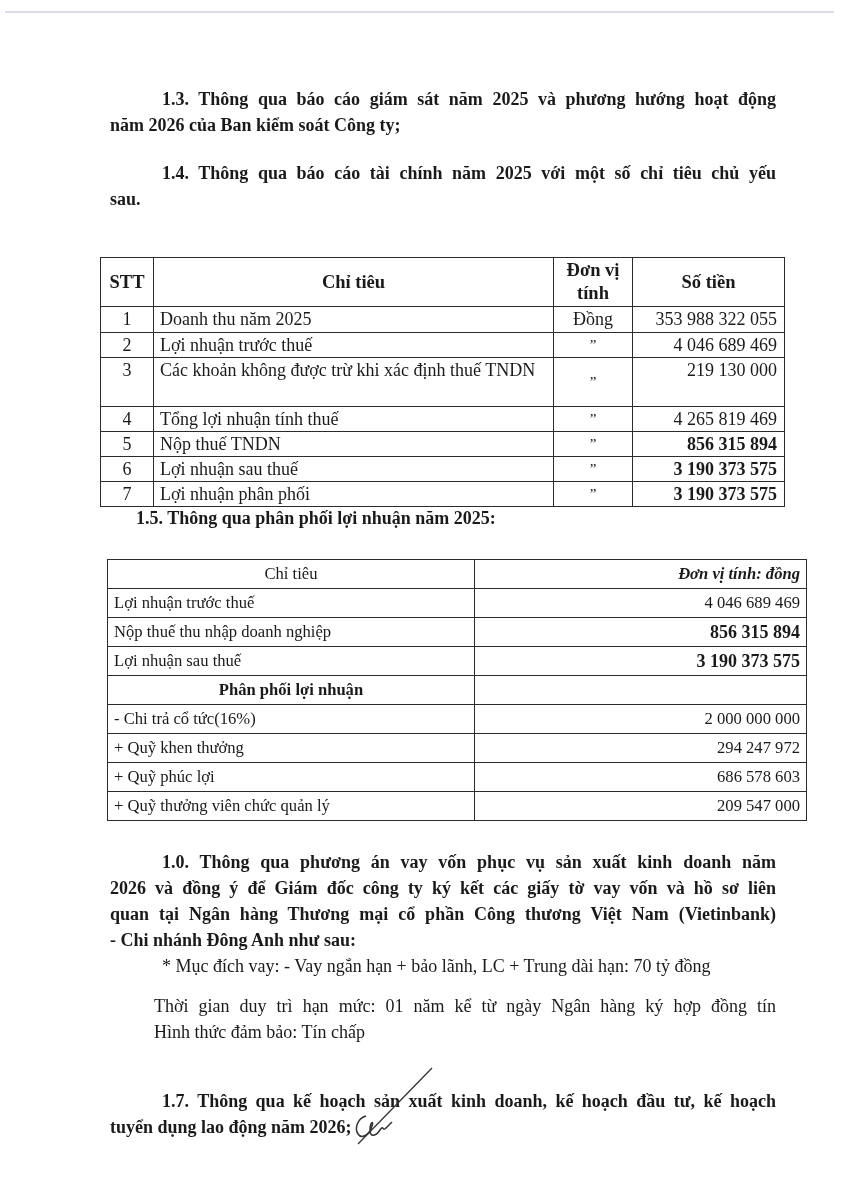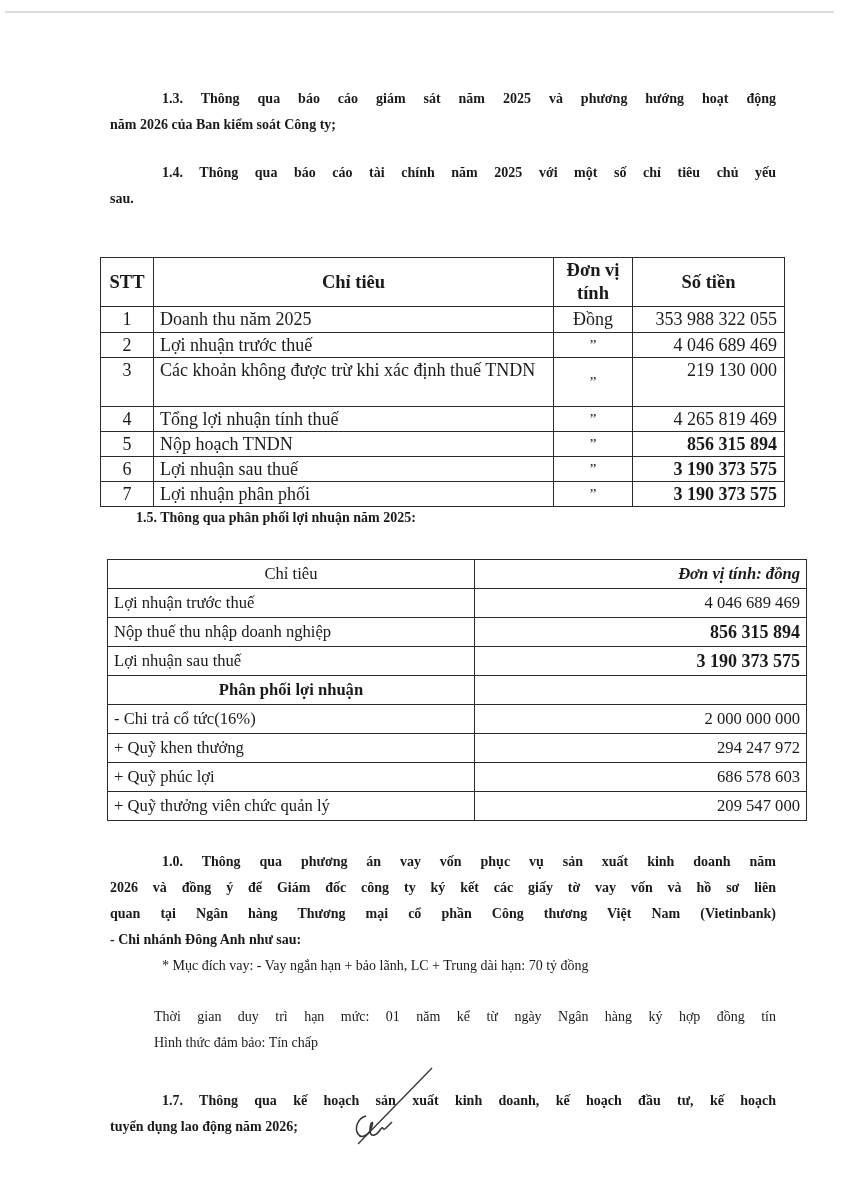--- a/index.html
+++ b/index.html
@@ -1,21 +1,21 @@
 <!DOCTYPE html>
 <html><head>
   <meta charset="utf-8">
   <style>
     html, body { margin: 0; padding: 0; }
     body {
       width: 849px; height: 1200px; background: #ffffff; position: relative; overflow: hidden;
       font-family: "Liberation Serif", "DejaVu Serif", serif; color: #1a1a1a;
     }
     .topline { position: absolute; left: 5px; right: 15px; top: 11px; height: 2px; background: #d9dde3; }
-    .para { position: absolute; font-size: 14px; line-height: 26px; text-align: justify; }
+    .para { position: absolute; font-size: 18px; line-height: 26px; text-align: justify; }
     .bold { font-weight: bold; }
     .justify-last::after { content: ""; display: inline-block; width: 100%; }
 
     table { border-collapse: collapse; position: absolute; table-layout: fixed; margin-top: 28px; }
     td, th { border: 1px solid #2b2b2b; padding: 0 6px; font-size: 18px; vertical-align: middle; }
 
     #t1 { left: 100px; top: 229px; width: 684px; }
     #t1 th { font-weight: bold; font-size: 18.5px; line-height: 23px; }
     #t1 td.c { text-align: center; }
     #t1 td.r { text-align: right; padding-right: 7px; }
@@ -85,21 +85,21 @@
         <td class="r top">219 130 000</td>
       </tr>
       <tr style="height: 25px;">
         <td class="c">4</td>
         <td class="l">Tổng lợi nhuận tính thuế</td>
         <td class="c quote">”</td>
         <td class="r">4 265 819 469</td>
       </tr>
       <tr style="height: 25px;">
         <td class="c">5</td>
-        <td class="l">Nộp hoạch TNDN</td>
+        <td class="l">Nộp thuế TNDN</td>
         <td class="c quote">”</td>
         <td class="r b">856 315 894</td>
       </tr>
       <tr style="height: 25px;">
         <td class="c">6</td>
         <td class="l">Lợi nhuận sau thuế</td>
         <td class="c quote">”</td>
         <td class="r b">3 190 373 575</td>
       </tr>
       <tr style="height: 25px;">
@@ -162,21 +162,21 @@
 
 <div class="para" style="left:110px; top:849px; width:666px;">
   <div class="bold justify-last" style="text-indent:52px; height:26px;">1.0. Thông qua phương án vay vốn phục vụ sản xuất kinh doanh năm</div>
   <div class="bold justify-last" style="height:26px;">2026 và đồng ý để Giám đốc công ty ký kết các giấy tờ vay vốn và hồ sơ liên</div>
   <div class="bold justify-last" style="height:26px;">quan tại Ngân hàng Thương mại cổ phần Công thương Việt Nam (Vietinbank)</div>
   <div class="bold">- Chi nhánh Đông Anh như sau:</div>
   <div style="padding-left:52px; text-align:left;">*  Mục đích vay: - Vay ngắn hạn + bảo lãnh, LC + Trung dài hạn: 70 tỷ đồng</div>
 </div>
 
 <div class="para" style="left:110px; top:993px; width:666px;">
-  <div class="justify-last" style="text-indent:44px; height:26px;margin-top:11px;">Thời gian duy trì hạn mức: 01 năm kể từ ngày Ngân hàng ký hợp đồng tín</div>
+  <div class="justify-last" style="text-indent:44px; height:26px;">Thời gian duy trì hạn mức: 01 năm kể từ ngày Ngân hàng ký hợp đồng tín</div>
   <div style="padding-left:44px;">Hình thức đảm bảo: Tín chấp</div>
 </div>
 
 <div class="para bold" style="left:110px; top:1088px; width:666px;">
   <div class="justify-last" style="text-indent:52px; height:26px;">1.7. Thông qua kế hoạch sản xuất kinh doanh, kế hoạch đầu tư, kế hoạch</div>
   <div>tuyển dụng lao động năm 2026;</div>
 </div>
 
 <svg class="sig" viewBox="0 0 110 90">
   <path d="M92 8 L18 84" stroke="#333" stroke-width="1.3" fill="none"></path>

